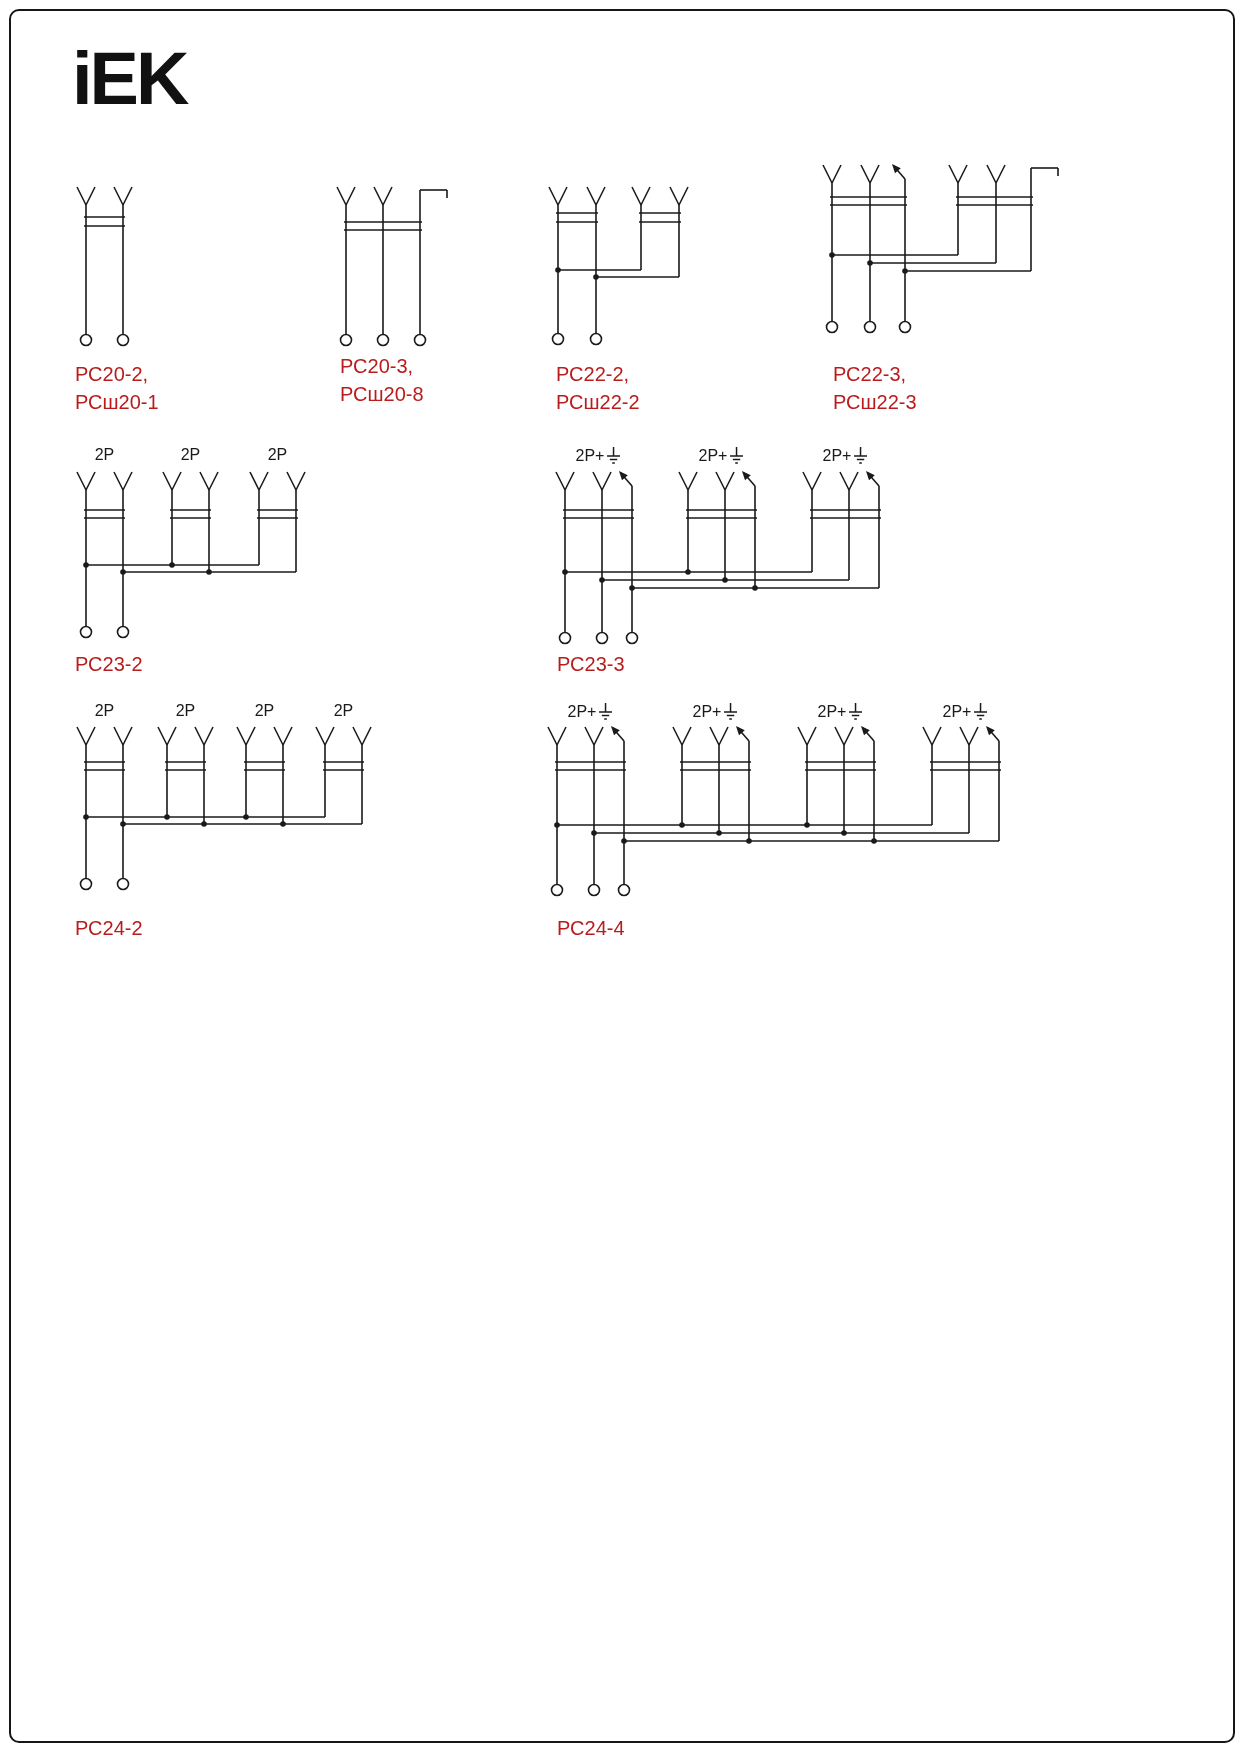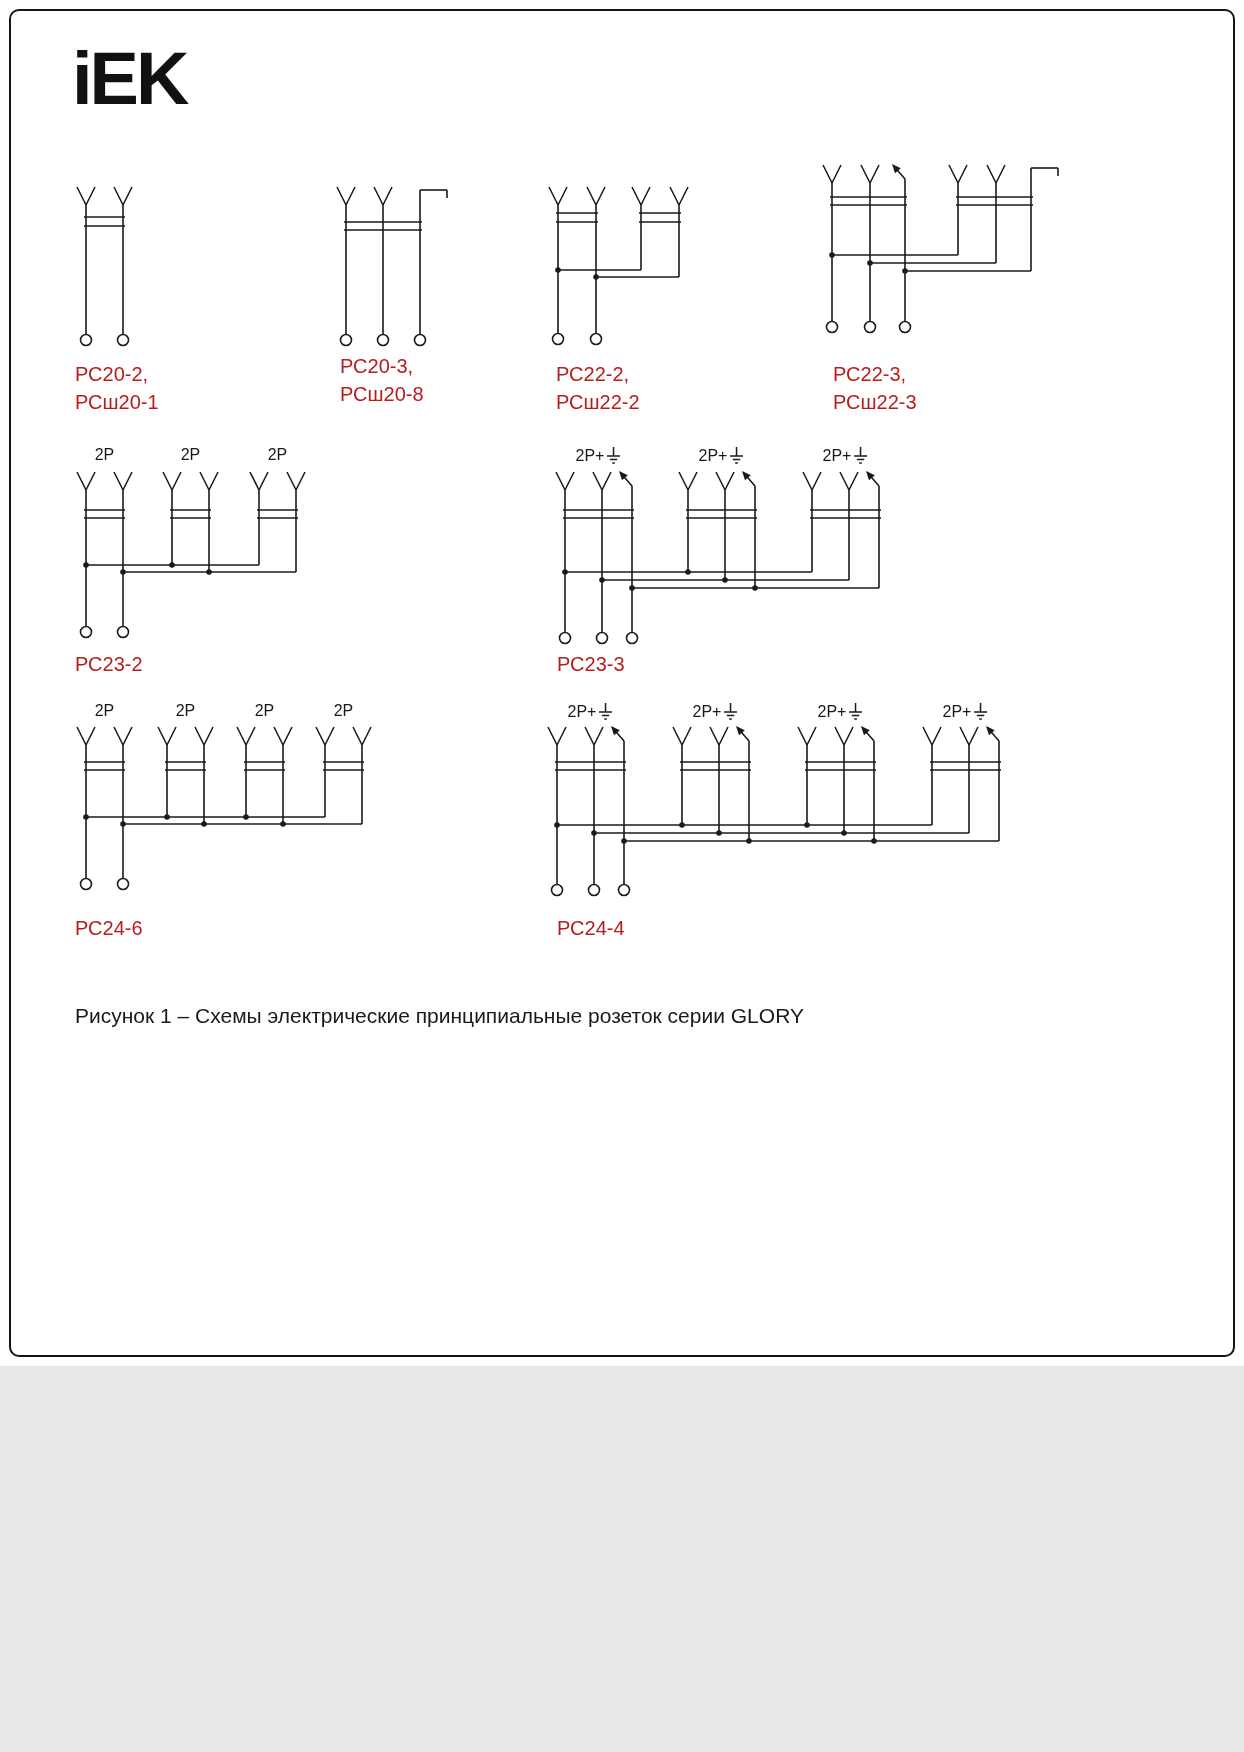--- a/index.html
+++ b/index.html
@@ -1,20 +1,20 @@
 <!DOCTYPE html>
 <html><head>
 <meta charset="utf-8">
 <style>
   * { margin:0; padding:0; box-sizing:border-box; }
   html,body { background:#e8e8e8; }
   body { font-family:"Liberation Sans", sans-serif; color:#1a1a1a; }
   .page {
     position:relative;
-    width:1244px; height:1366px;
+    width:1244px; height:1752px;
     background:#ffffff;
     overflow:hidden;
     margin:0 auto;
   }
   .frame {
     position:absolute; inset:9px;
     border:2px solid #161616;
     border-radius:10px;
     pointer-events:none;
   }
@@ -340,27 +340,26 @@
     <div>РС22-3,</div>
     <div>РСш22-3</div>
   </div>
   <div class="dname" style="left:75px; top:650px">
     <div>РС23-2</div>
   </div>
   <div class="dname" style="left:557px; top:650px">
     <div>РС23-3</div>
   </div>
   <div class="dname" style="left:75px; top:914px">
-    <div>РС24-6</div>
+    <div>РС24-2</div>
   </div>
   <div class="dname" style="left:557px; top:914px">
     <div>РС24-4</div>
   </div>
 
-  <div class="caption">Рисунок 1 – Схемы электрические принципиальные розеток серии GLORY</div>
 
 <div class="gang-label" style="left: 104.5px; top: 446px;">
       <span>2Р</span>
     </div>
     <div class="gang-label" style="left: 190.5px; top: 446px;">
       <span>2Р</span>
     </div>
     <div class="gang-label" style="left: 277.5px; top: 446px;">
       <span>2Р</span>
     </div>

